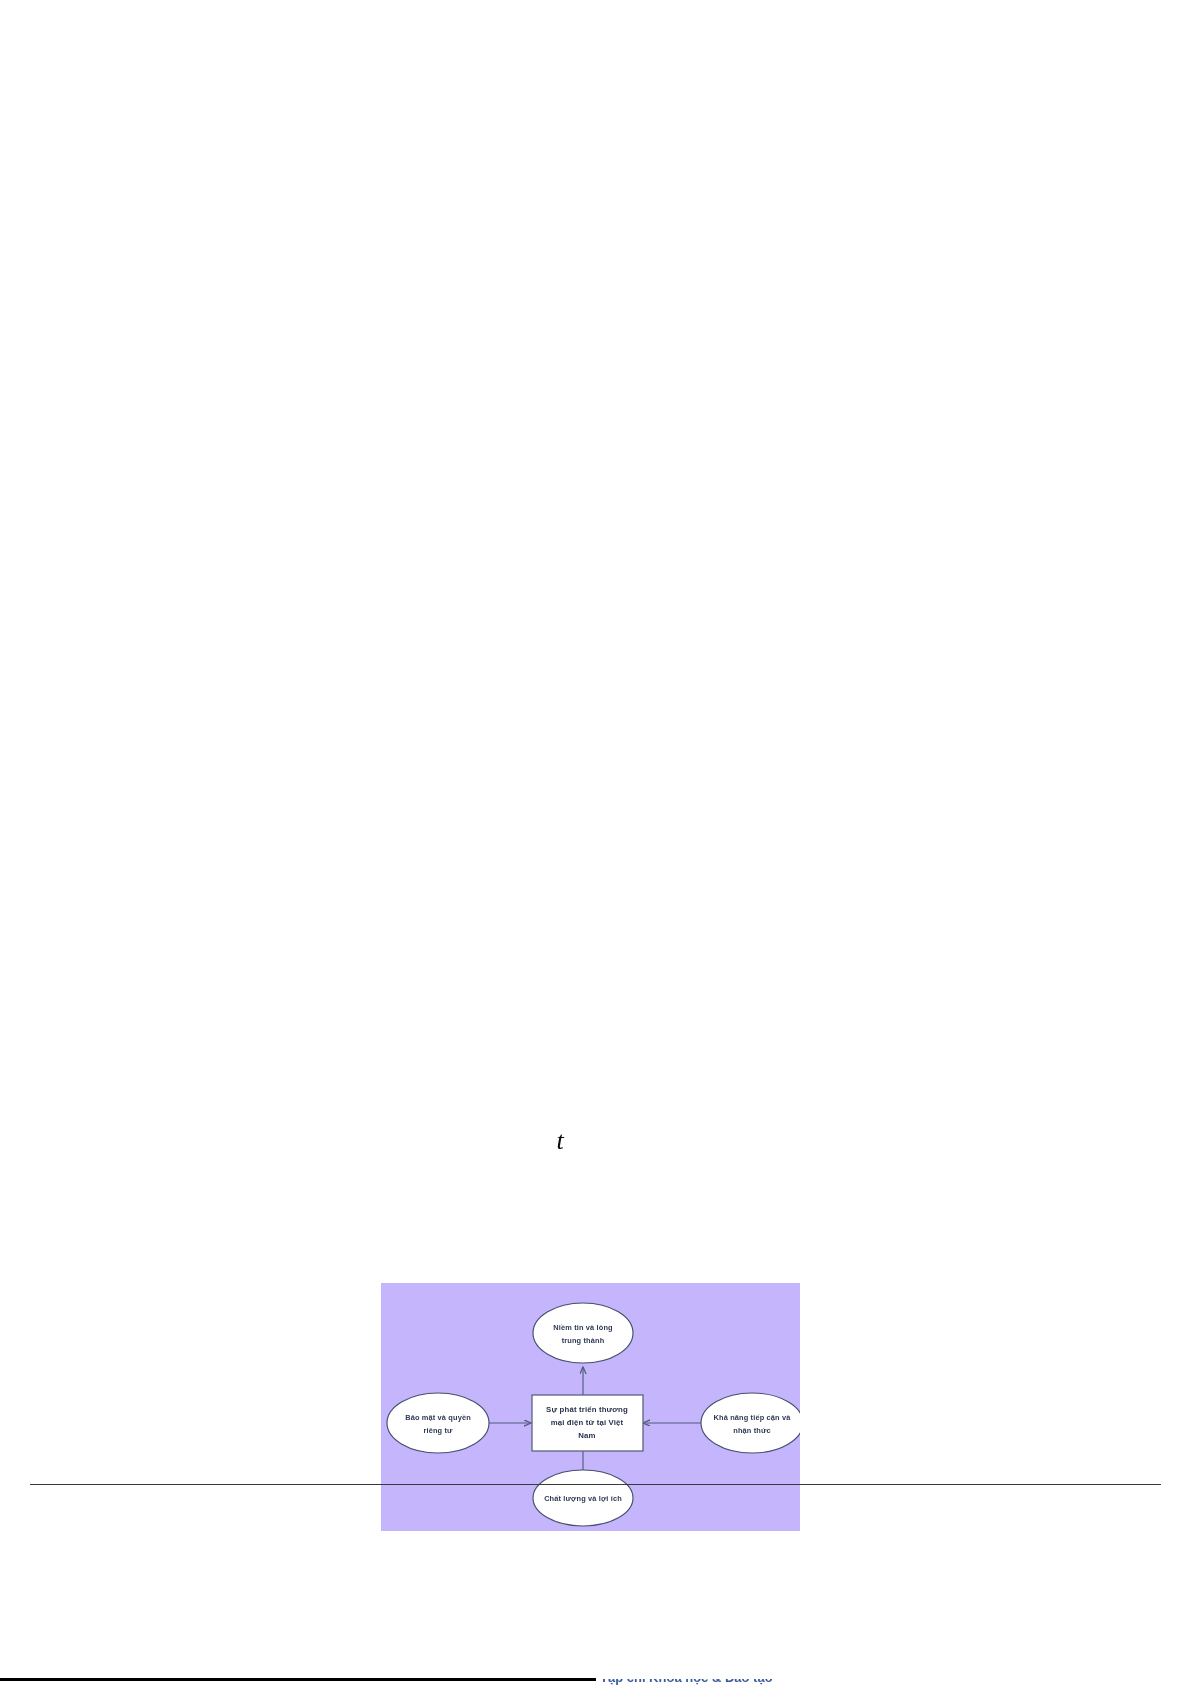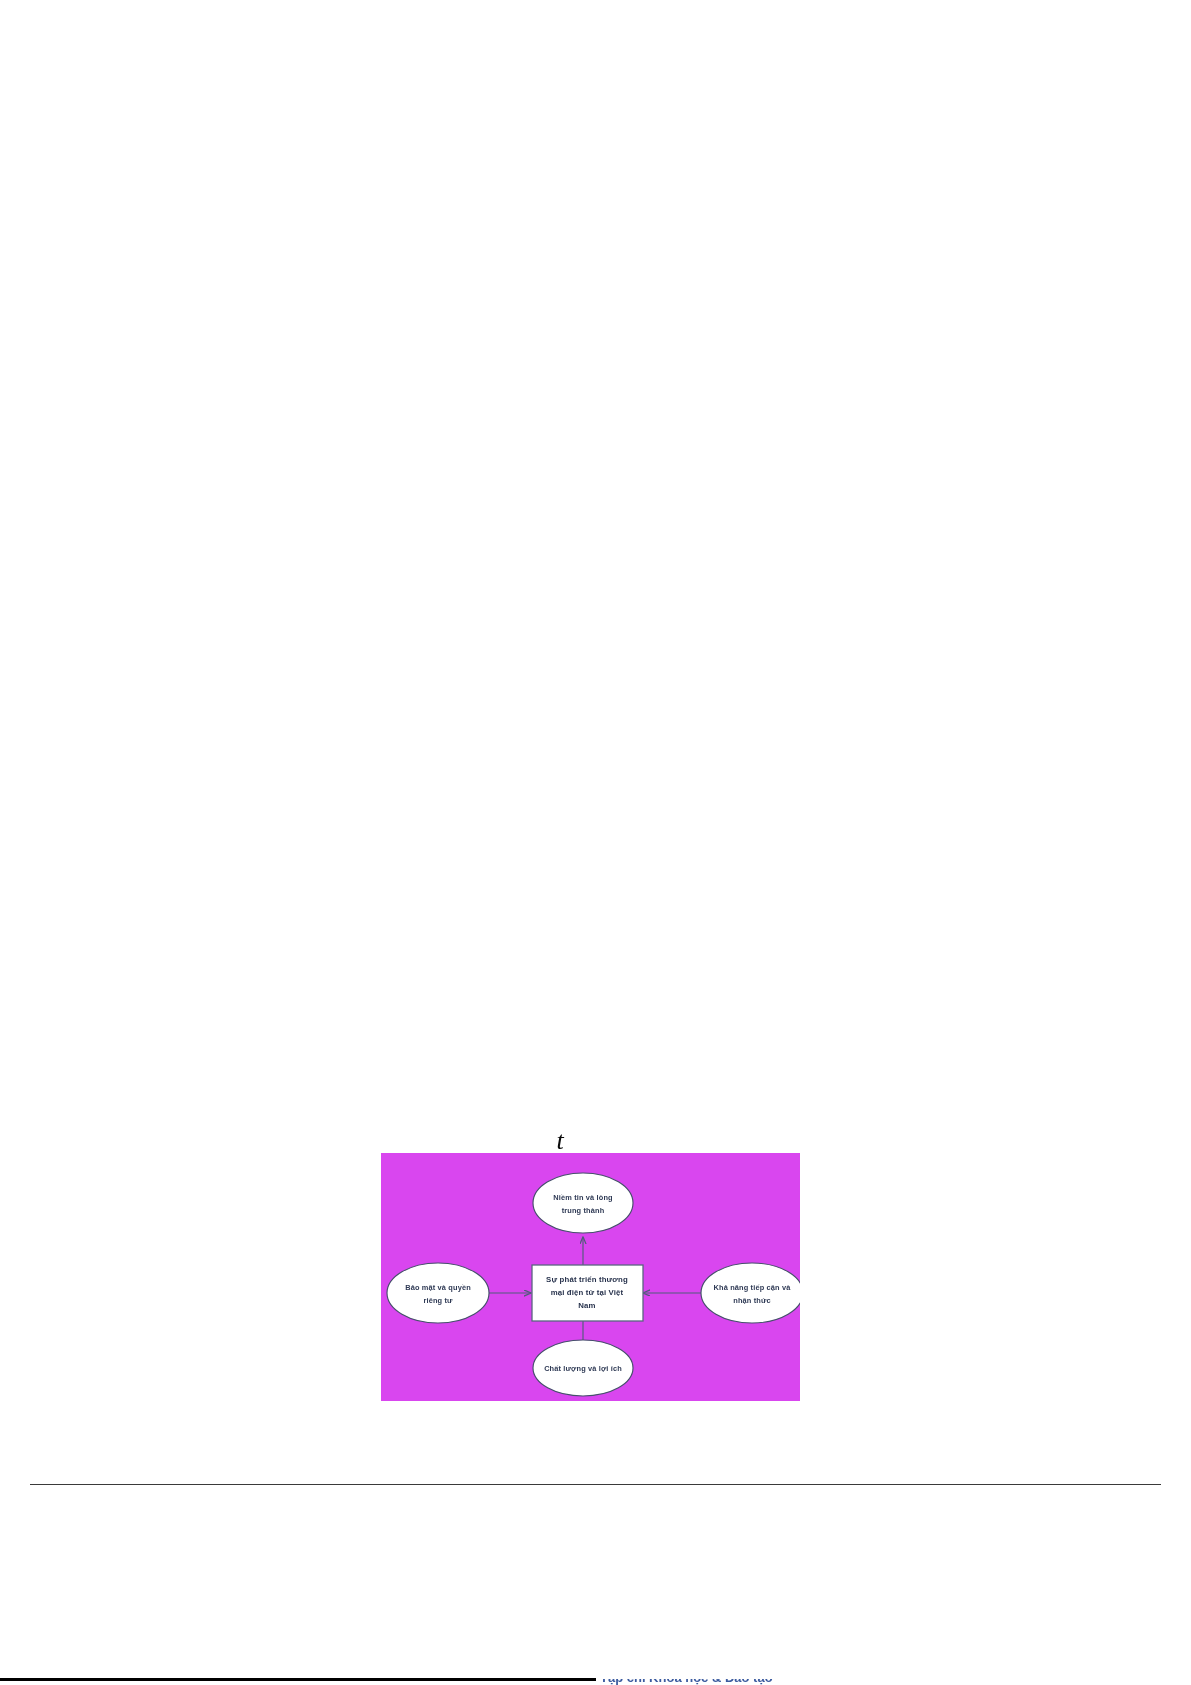--- a/index.html
+++ b/index.html
@@ -32,24 +32,24 @@
     font-size: 26px;
     line-height: 1;
     color: #0b0b0b;
     user-select: none;
   }
 
   
   .figure {
     position: absolute;
     left: 381px;
-    top: 1153px;
+    top: 1283px;
     width: 419px;
     height: 248px;
-    background: #d946ef;
+    background: #c4b5fd;
   }
   .figure svg {
     display: block;
     width: 419px;
     height: 248px;
   }
 
   .node-shape {
     fill: #ffffff;
     stroke: #45506b;

